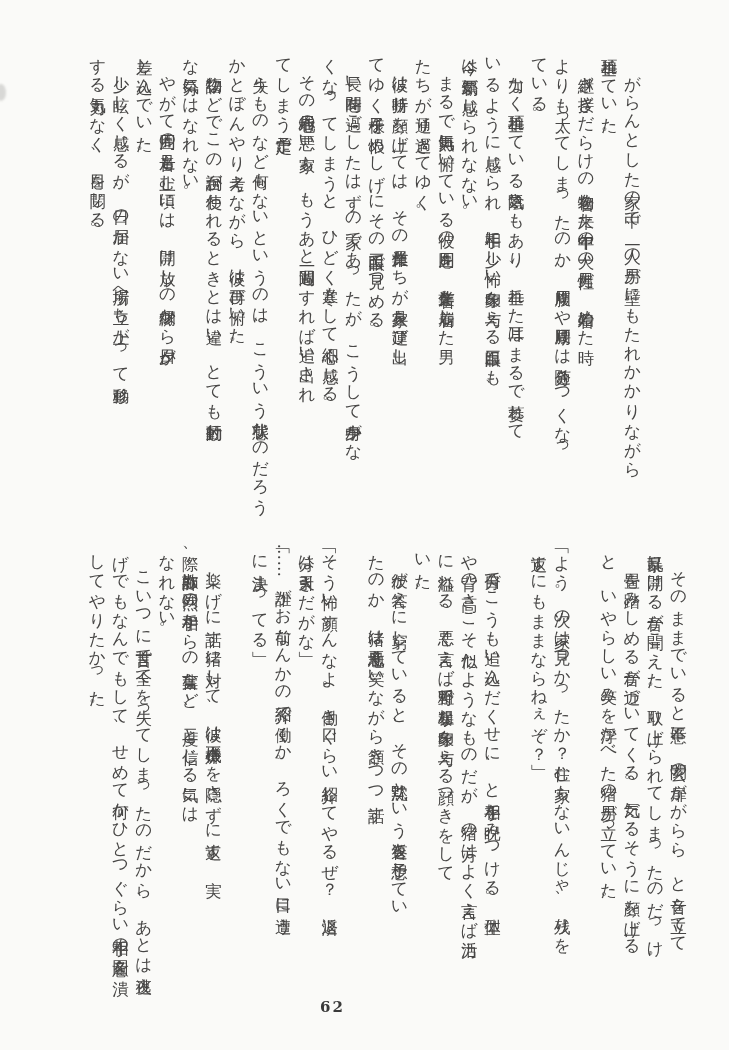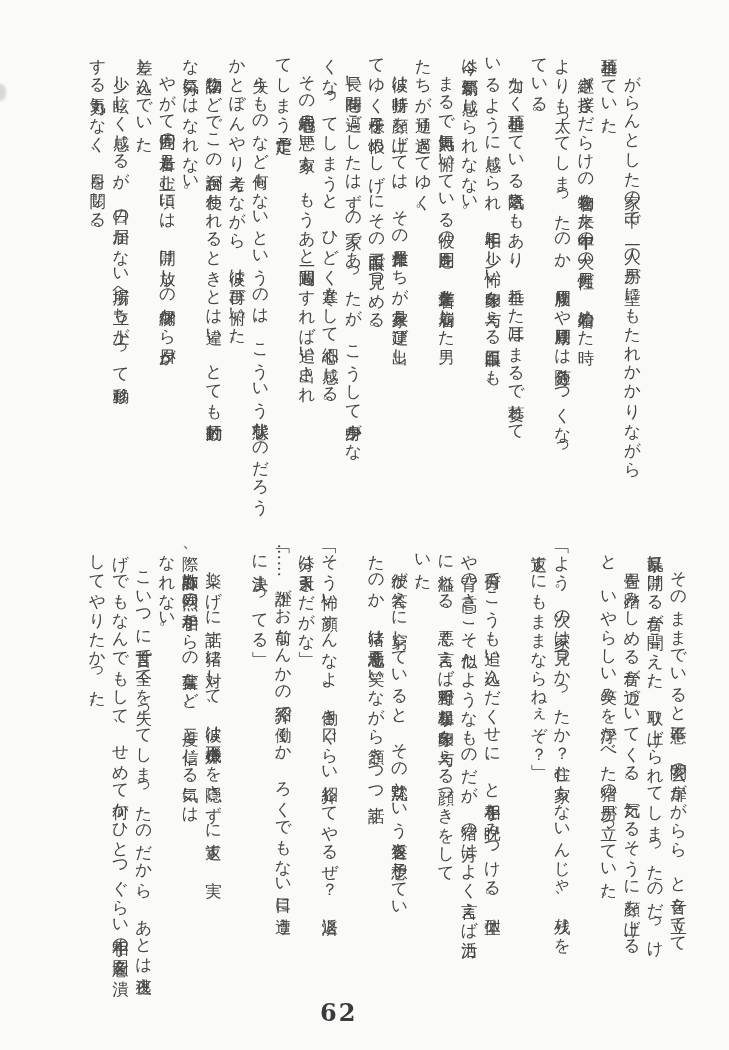--- a/index.html
+++ b/index.html
@@ -35,21 +35,21 @@
   }
   .bottom-block {
     top: 543px;
     right: 39px;
     height: 490px;
   }
   .page-number {
     position: absolute;
     top: 998px;
     left: 320px;
-    font-size: 24px;
+    font-size: 15px;
     font-weight: bold;
     letter-spacing: 2px;
     color: #3a3a3a;
   }
   .smudge {
     position: absolute;
     left: -4px;
     top: 84px;
     width: 10px;
     height: 17px;

